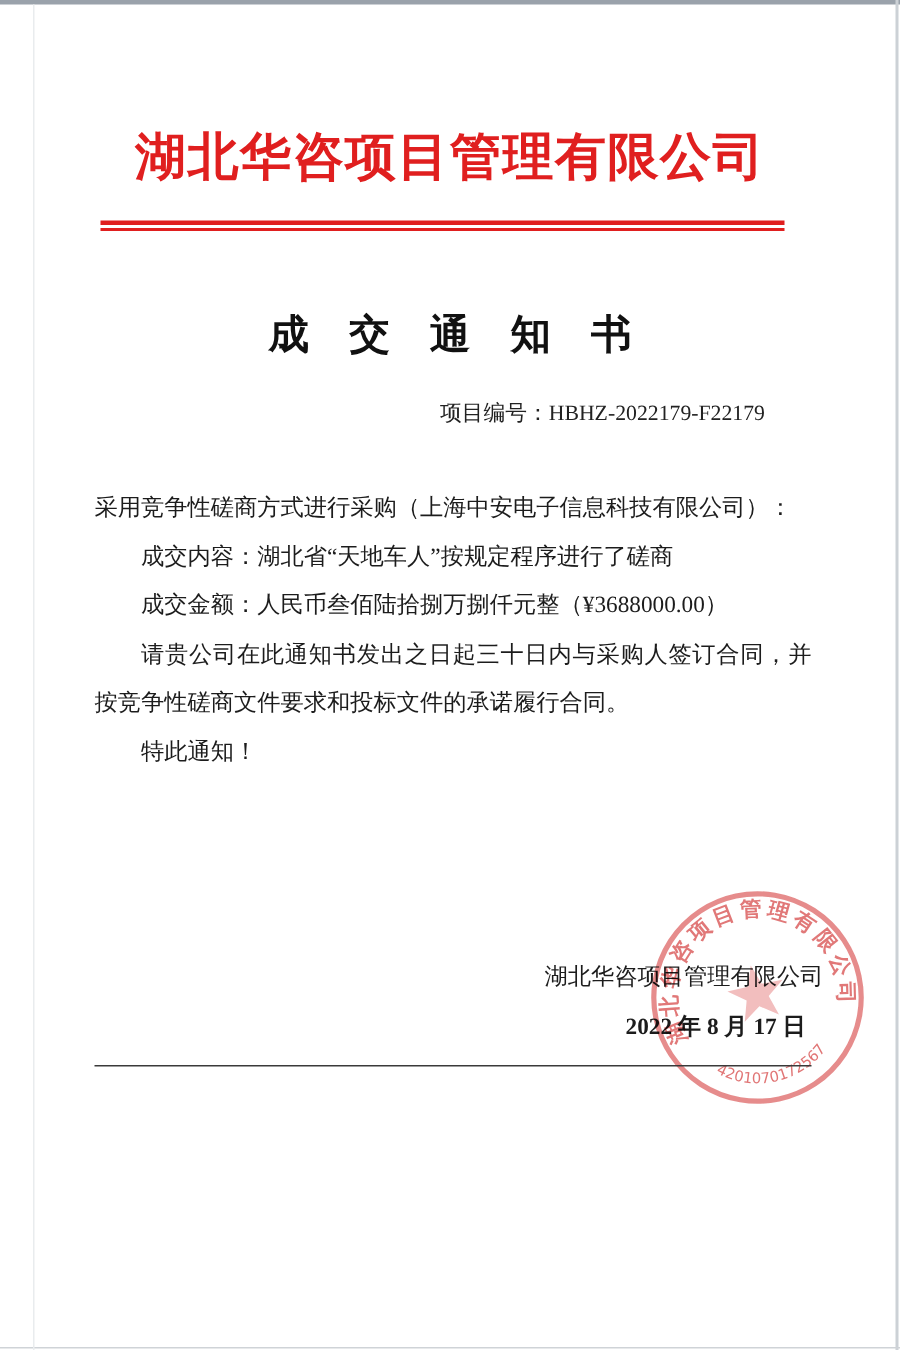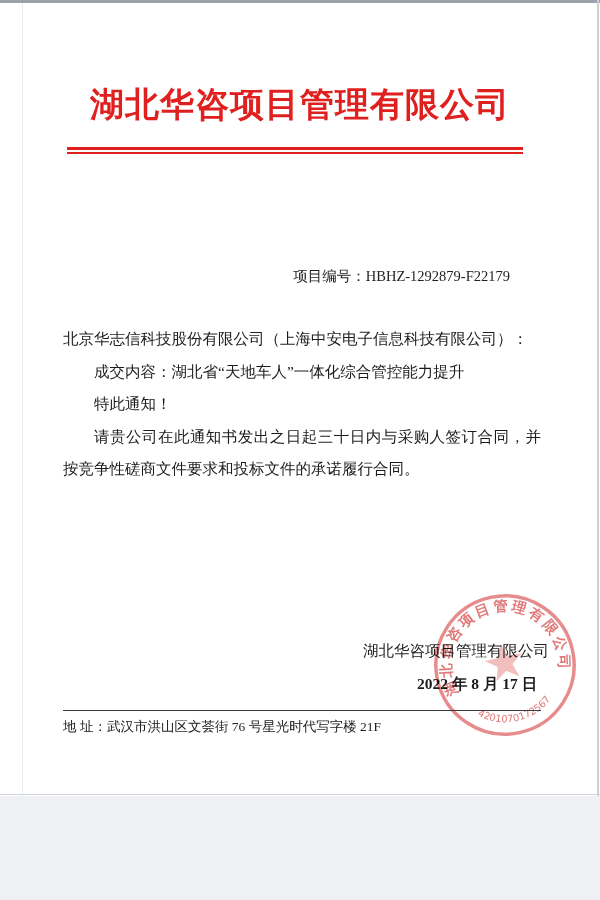--- a/index.html
+++ b/index.html
@@ -1,17 +1,17 @@
 <!DOCTYPE html>
 <html><head>
 <meta charset="utf-8">
 <style>
   html,body{margin:0;padding:0;background:#eef0f2;}
   .page{
-    position:relative;width:600px;height:796px;background:#fff;overflow:hidden;
+    position:relative;width:600px;height:900px;background:#fff;overflow:hidden;
     font-family:"Liberation Serif","DejaVu Serif",serif;color:#1c1c1c;
   }
   .scan-edge-top{position:absolute;top:0;left:0;width:600px;height:3px;background:#9aa2ab;}
   .scan-edge-right{position:absolute;top:0;right:1px;width:2px;height:900px;background:#ccd1d6;}
   .scan-edge-bottom{position:absolute;bottom:1px;left:0;width:600px;height:1px;background:#cfd3d7;}
   .scan-edge-left{position:absolute;top:3px;left:22px;width:1px;height:897px;background:#e9ecee;}
 
   .letterhead{
     position:absolute;top:82px;left:0;right:0;text-align:center;
     font-size:34px;font-weight:700;color:#e01f1f;letter-spacing:1px;white-space:nowrap;
@@ -57,45 +57,46 @@
 
   <div class="scan-edge-top"></div>
   <div class="scan-edge-right"></div>
   <div class="scan-edge-bottom"></div>
   <div class="scan-edge-left"></div>
 
   <div class="letterhead">湖北华咨项目管理有限公司</div>
 
   <div class="red-rule"></div>
 
+  <h1 class="doc-title">成 交 通 知 书</h1>
 
   <div class="meta">
-    <div>项目编号：HBHZ-1292879-F22179</div>
+    <div>项目编号：HBHZ-2022179-F22179</div>
   </div>
 
   <div class="body-text">
-    <p class="no-indent">北京华志信科技股份有限公司（上海中安电子信息科技有限公司）：</p>
-    <p>成交内容：湖北省“天地车人”一体化综合管控能力提升</p>
+    <p class="no-indent">采用竞争性磋商方式进行采购（上海中安电子信息科技有限公司）：</p>
+    <p>成交内容：湖北省“天地车人”按规定程序进行了磋商</p>
+    <p>成交金额：人民币叁佰陆拾捌万捌仟元整（¥3688000.00）</p>
+    <p>请贵公司在此通知书发出之日起三十日内与采购人签订合同，并按竞争性磋商文件要求和投标文件的承诺履行合同。</p>
     <p>特此通知！</p>
-    <p>请贵公司在此通知书发出之日起三十日内与采购人签订合同，并按竞争性磋商文件要求和投标文件的承诺履行合同。</p>
   </div>
 
   <div class="signoff-company">湖北华咨项目管理有限公司</div>
   <div class="signoff-date">2022 年 8 月 17 日</div>
 
   <svg class="seal" viewBox="0 0 160 160">
     <circle cx="80" cy="80" r="70" fill="none" stroke="rgba(216,78,78,0.72)" stroke-width="3.5"></circle>
     <path id="sealArcTop" d="M 32.4 107.5 A 55 55 0 1 1 127.6 107.5" fill="none"></path>
     <path id="sealArcBottom" d="M 39 121 A 58 58 0 0 0 121 121" fill="none"></path>
     <text font-size="14.5" fill="rgba(212,62,62,0.78)" style="letter-spacing:3px" font-family="Liberation Serif, DejaVu Serif, serif" font-weight="bold">
       <textPath href="#sealArcTop" startOffset="50%" text-anchor="middle">湖北华咨项目管理有限公司</textPath>
     </text>
     <polygon points="80,58 75.3,71.5 61,71.8 72.4,80.5 68.2,94.2 80,86 91.8,94.2 87.6,80.5 99,71.8 84.7,71.5" fill="rgba(226,110,110,0.5)"></polygon>
     <text font-size="10" fill="rgba(212,62,62,0.8)" font-family="DejaVu Sans, Liberation Sans, sans-serif">
       <textPath href="#sealArcBottom" startOffset="50%" text-anchor="middle">4201070172567</textPath>
     </text>
   </svg>
 
   <div class="footer">
-    <div>地 址：武汉市洪山区文荟街 76 号星光时代写字楼 21F</div>
   </div>
 
 </div>
 
 </body></html>

